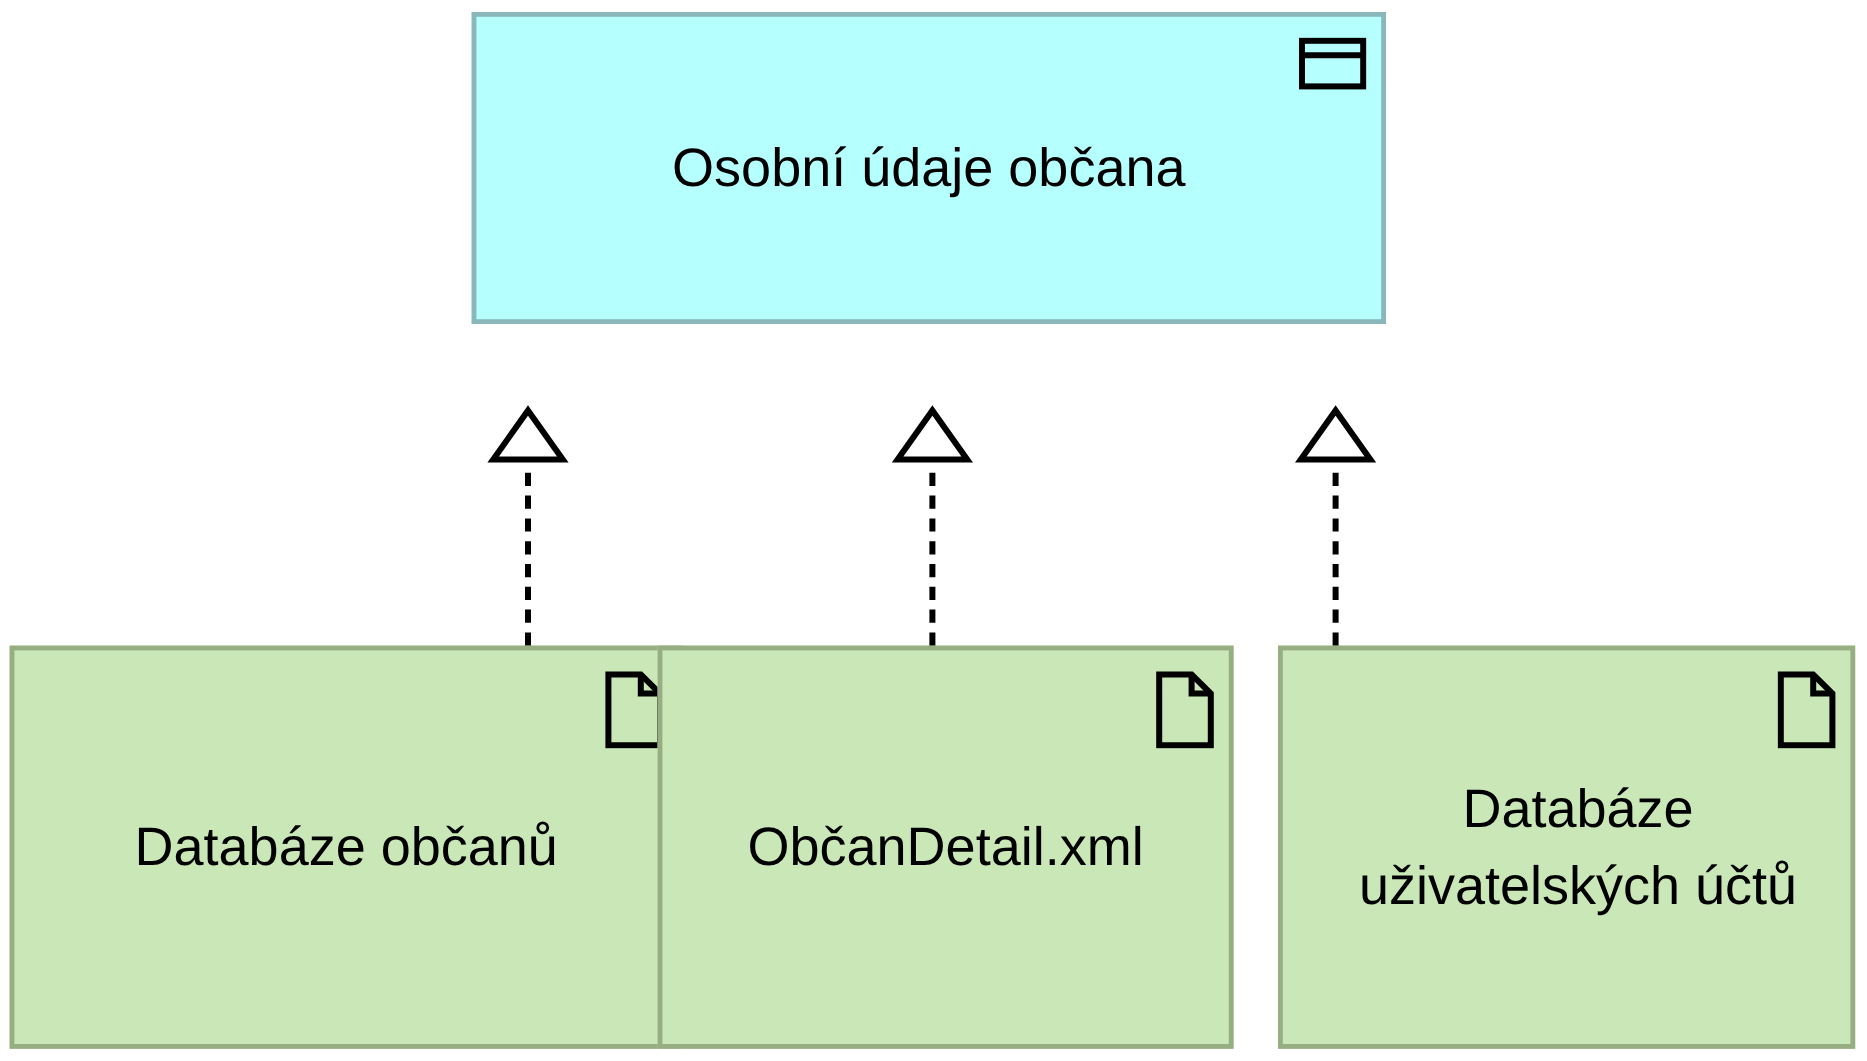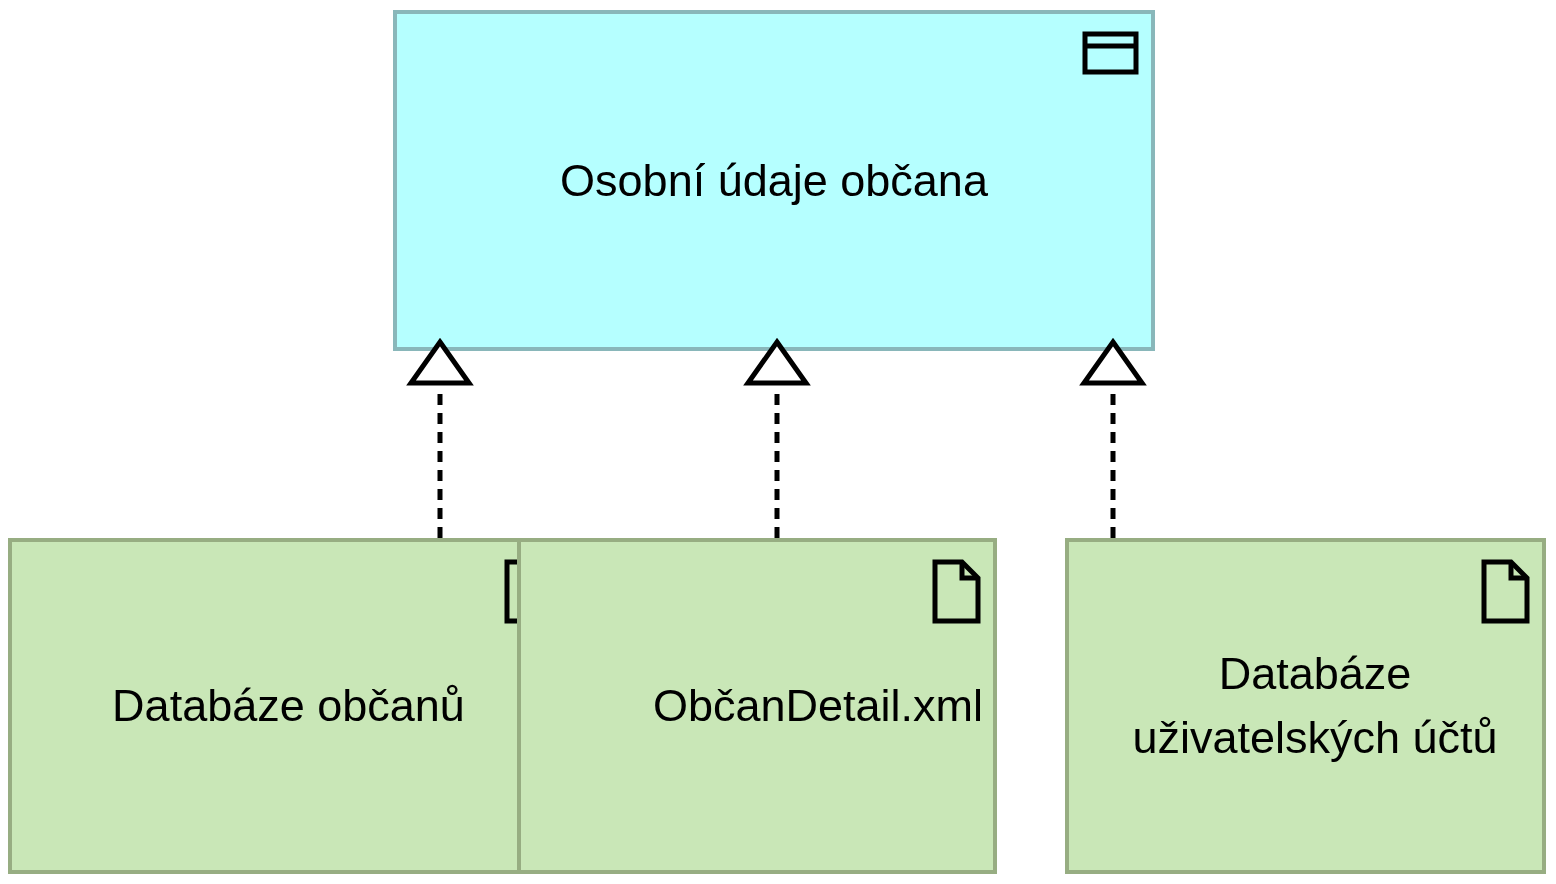--- a/index.html
+++ b/index.html
@@ -30,33 +30,33 @@
   }
   .node-label {
     white-space: pre-line;
     font-size: 45px;
     line-height: 1.42;
     letter-spacing: 0px;
     padding: 0 10px;
   }
   .app-box {
     left: 393px; top: 10px;
-    width: 762px; height: 341px;
+    width: 762px; height: 260px;
     background: var(--application-fill);
     border: 4px solid var(--application-border);
     text-align: right;
   }
   .tech-box {
     top: 538px;
     height: 336px;
     background: var(--artifact-fill);
     border: 4px solid var(--artifact-border);
   }
   .tech-box.pos-0 { left: 8px;    width: 561px; }
-  .tech-box.pos-1 { left: 517px;  width: 480px; justify-content: flex-end; }
+  .tech-box.pos-1 { left: 548px;  width: 480px; }
   .tech-box.pos-2 { left: 1065px; width: 481px; padding-left: 19px; }
   .type-icon {
     position: absolute;
     top: 17px; right: 12px;
     line-height: 0;
   }
   .connector-layer {
     position: absolute;
     left: 0; top: 0;
     width: 1556px; height: 884px;

